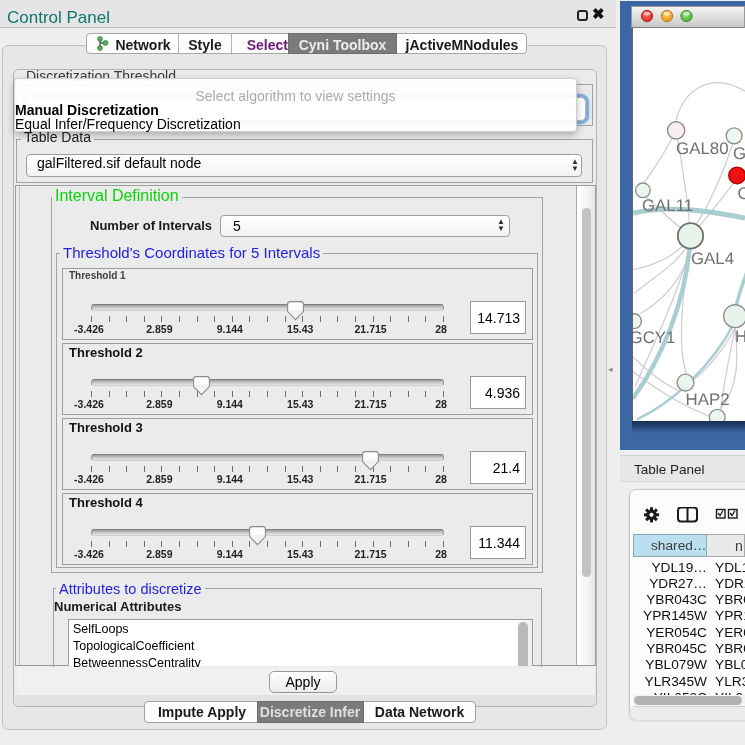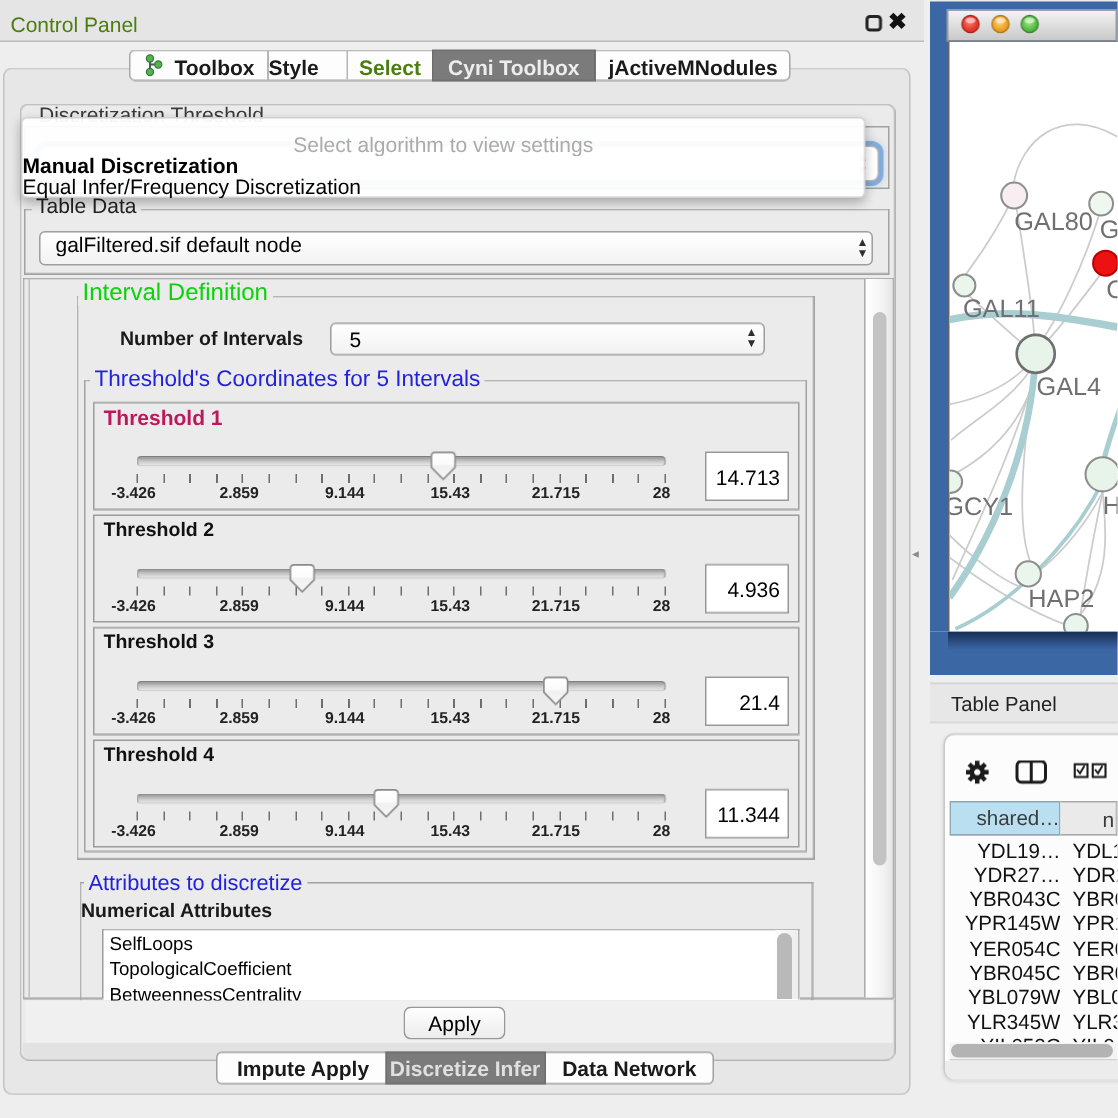--- a/index.html
+++ b/index.html
@@ -5,41 +5,41 @@
   * { margin:0; padding:0; box-sizing:border-box; -webkit-font-smoothing:antialiased; }
   html,body { width:745px; height:745px; overflow:hidden; }
   body { font-family:"Liberation Sans", sans-serif; background:#eeeeee; position:relative; transform:translateZ(0); opacity:0.999; }
   .abs { position:absolute; transform:translateZ(0); }
   .etched { border:1px solid #a2a2a2; }
 </style>
 </head>
 <body>
 
 <div class="abs" style="left:0;top:0;width:616px;height:28px;background:#e5e5e5;border-bottom:1px solid #bcbcbc;"></div>
-<div class="abs" style="left:7px;top:7.5px;font-size:14px;color:#4d7c0f;">Control Panel</div>
+<div class="abs" style="left:7px;top:7.5px;font-size:17px;color:#0f766e;">Control Panel</div>
 <div class="abs" style="left:577px;top:10px;width:11px;height:11px;border:2px solid #222;border-radius:3px;"></div>
 <div class="abs" style="left:592px;top:5px;font-size:15px;font-weight:bold;color:#111;">✖</div>
 
 <div class="abs" style="left:2px;top:45px;width:605px;height:685px;background:#e7e7e7;border:1px solid #c2c2c2;border-radius:6px;"></div>
 
 <div class="abs" style="left:13px;top:69px;width:584px;height:638px;background:#ebebeb;border:1px solid #b4b4b4;border-radius:6px;"></div>
 
 <div class="abs" style="left:86px;top:33px;width:441px;height:21px;background:#fdfdfd;border:1px solid #a8a8a8;border-radius:4px;"></div>
 <div class="abs" style="left:178px;top:34px;width:1px;height:19px;background:#b5b5b5;"></div>
 <div class="abs" style="left:231px;top:34px;width:1px;height:19px;background:#b5b5b5;"></div>
 <div class="abs" style="left:288px;top:33px;width:109px;height:21px;background:#7b7b7b;border:1px solid #6e6e6e;"></div>
 <svg class="abs" style="left:96px;top:36px;" width="14" height="15" viewBox="0 0 14 15">
   <path d="M4 3 L4 12 M4 7 L9 7" stroke="#555" stroke-width="1.3" fill="none"></path>
   <circle cx="4" cy="3" r="2.4" fill="#55b055" stroke="#2e7d32" stroke-width="0.8"></circle>
   <circle cx="9.5" cy="7" r="2.4" fill="#55b055" stroke="#2e7d32" stroke-width="0.8"></circle>
   <circle cx="4" cy="12" r="2.4" fill="#55b055" stroke="#2e7d32" stroke-width="0.8"></circle>
 </svg>
-<div class="abs" style="left:108px;top:37px;width:70px;text-align:center;font-size:14px;font-weight:bold;color:#1a1a1a;">Toolbox</div>
-<div class="abs" style="left:179px;top:37px;width:52px;text-align:left;font-size:14px;font-weight:bold;color:#1a1a1a;">Style</div>
-<div class="abs" style="left:232px;top:37px;width:56px;text-align:center;font-size:14px;font-weight:bold;color:#4d7c0f;">Select</div>
+<div class="abs" style="left:108px;top:37px;width:70px;text-align:center;font-size:14px;font-weight:bold;color:#1a1a1a;">Network</div>
+<div class="abs" style="left:179px;top:37px;width:52px;text-align:center;font-size:14px;font-weight:bold;color:#1a1a1a;">Style</div>
+<div class="abs" style="left:232px;top:37px;width:56px;text-align:right;font-size:14px;font-weight:bold;color:#701a75;">Select</div>
 <div class="abs" style="left:288px;top:37px;width:109px;text-align:center;font-size:14px;font-weight:bold;color:#ededed;">Cyni Toolbox</div>
 <div class="abs" style="left:397px;top:37px;width:130px;text-align:center;font-size:14px;font-weight:bold;color:#1a1a1a;">jActiveMNodules</div>
 
 <div class="abs etched" style="left:16px;top:84px;width:577px;height:42px;"></div>
 <div class="abs" style="left:26px;top:68px;font-size:14px;color:#3a3a3a;">Discretization Threshold</div>
 <div class="abs" style="left:26px;top:97px;width:560px;height:24px;background:#fff;border:1px solid #b5b5b5;border-radius:5px;box-shadow:0 0 0 3px rgba(110,160,215,.8),0 0 5px 3px rgba(110,160,215,.35);"></div>
 <div class="abs" style="left:571px;top:100px;font-size:8px;color:#9a9a9a;line-height:9px;text-align:center;">▲<br>▼</div>
 
 <div class="abs etched" style="left:16px;top:139px;width:577px;height:44px;"></div>
 <div class="abs" style="left:21px;top:130px;background:#ebebeb;padding:0 3px;font-size:14px;line-height:15px;color:#222;">Table Data</div>
@@ -54,31 +54,31 @@
 
 <div class="abs" style="left:15px;top:185px;width:581px;height:481px;border:1px solid #9c9c9c;background:#ebebeb;"></div>
 <div class="abs" style="left:19px;top:186px;width:1px;height:479px;background:#c0c0c0;"></div>
 
 <div class="abs" style="left:576px;top:186px;width:19px;height:479px;background:linear-gradient(90deg,#ffffff,#f4f4f4 60%,#e6e6e6);border-left:1px solid #ababab;"></div>
 <div class="abs" style="left:582px;top:208px;width:9px;height:369px;background:#c3c3c3;border-radius:5px;"></div>
 
 <div class="abs etched" style="left:51px;top:197px;width:492px;height:375.5px;"></div>
 <div class="abs" style="left:52px;top:188px;background:#ebebeb;padding:0 3px;font-size:16px;line-height:16px;color:#0bd30b;">Interval Definition</div>
 
-<div class="abs" style="left:80px;top:218px;font-size:13px;font-weight:bold;color:#1a1a1a;">Number of Intervals</div>
+<div class="abs" style="left:90px;top:218px;font-size:13px;font-weight:bold;color:#1a1a1a;">Number of Intervals</div>
 <div class="abs" style="left:220px;top:215px;width:290px;height:22px;background:linear-gradient(#ffffff,#f2f2f2);border:1px solid #9f9f9f;border-radius:4px;"></div>
 <div class="abs" style="left:233px;top:218px;font-size:14px;color:#000;">5</div>
 <div class="abs" style="left:497px;top:218px;font-size:8px;color:#2e2e2e;line-height:7px;text-align:center;">▲<br>▼</div>
 
 <div class="abs etched" style="left:56px;top:253px;width:482px;height:315px;"></div>
 <div class="abs" style="left:60px;top:245px;background:#ebebeb;padding:0 3px;font-size:15px;line-height:16px;color:#2222dd;">Threshold's Coordinates for 5 Intervals</div>
 
 <div id="thresholds">
     <div class="abs" style="left:62px;top:267.5px;width:471px;height:72px;border:1px solid #9c9c9c;background:#ebebeb;"></div>
-    <div class="abs" style="left:69px;top:270px;font-size:14px;font-weight:bold;color:#be185d;">Threshold 1</div>
+    <div class="abs" style="left:69px;top:270px;font-size:10px;font-weight:bold;color:#404040;">Threshold 1</div>
     <div class="abs" style="left:91px;top:304px;width:353px;height:6.5px;border-radius:3px;background:linear-gradient(#9a9a9a,#c4c4c4 45%,#e6e6e6);border-top:1px solid #7e7e7e;border-left:1px solid #999;border-right:1px solid #999;border-bottom:1px solid #d0d0d0;"></div>
     <div class="abs" style="left:91px;top:316px;width:1px;height:6px;background:#6e6e6e;"></div>
     <div class="abs" style="left:108.6px;top:316px;width:1px;height:6px;background:#6e6e6e;"></div>
     <div class="abs" style="left:126.2px;top:316px;width:1px;height:6px;background:#6e6e6e;"></div>
     <div class="abs" style="left:143.8px;top:316px;width:1px;height:6px;background:#6e6e6e;"></div>
     <div class="abs" style="left:161.4px;top:316px;width:1px;height:6px;background:#6e6e6e;"></div>
     <div class="abs" style="left:179px;top:316px;width:1px;height:6px;background:#6e6e6e;"></div>
     <div class="abs" style="left:196.60000000000002px;top:316px;width:1px;height:6px;background:#6e6e6e;"></div>
     <div class="abs" style="left:214.20000000000002px;top:316px;width:1px;height:6px;background:#6e6e6e;"></div>
     <div class="abs" style="left:231.8px;top:316px;width:1px;height:6px;background:#6e6e6e;"></div>

